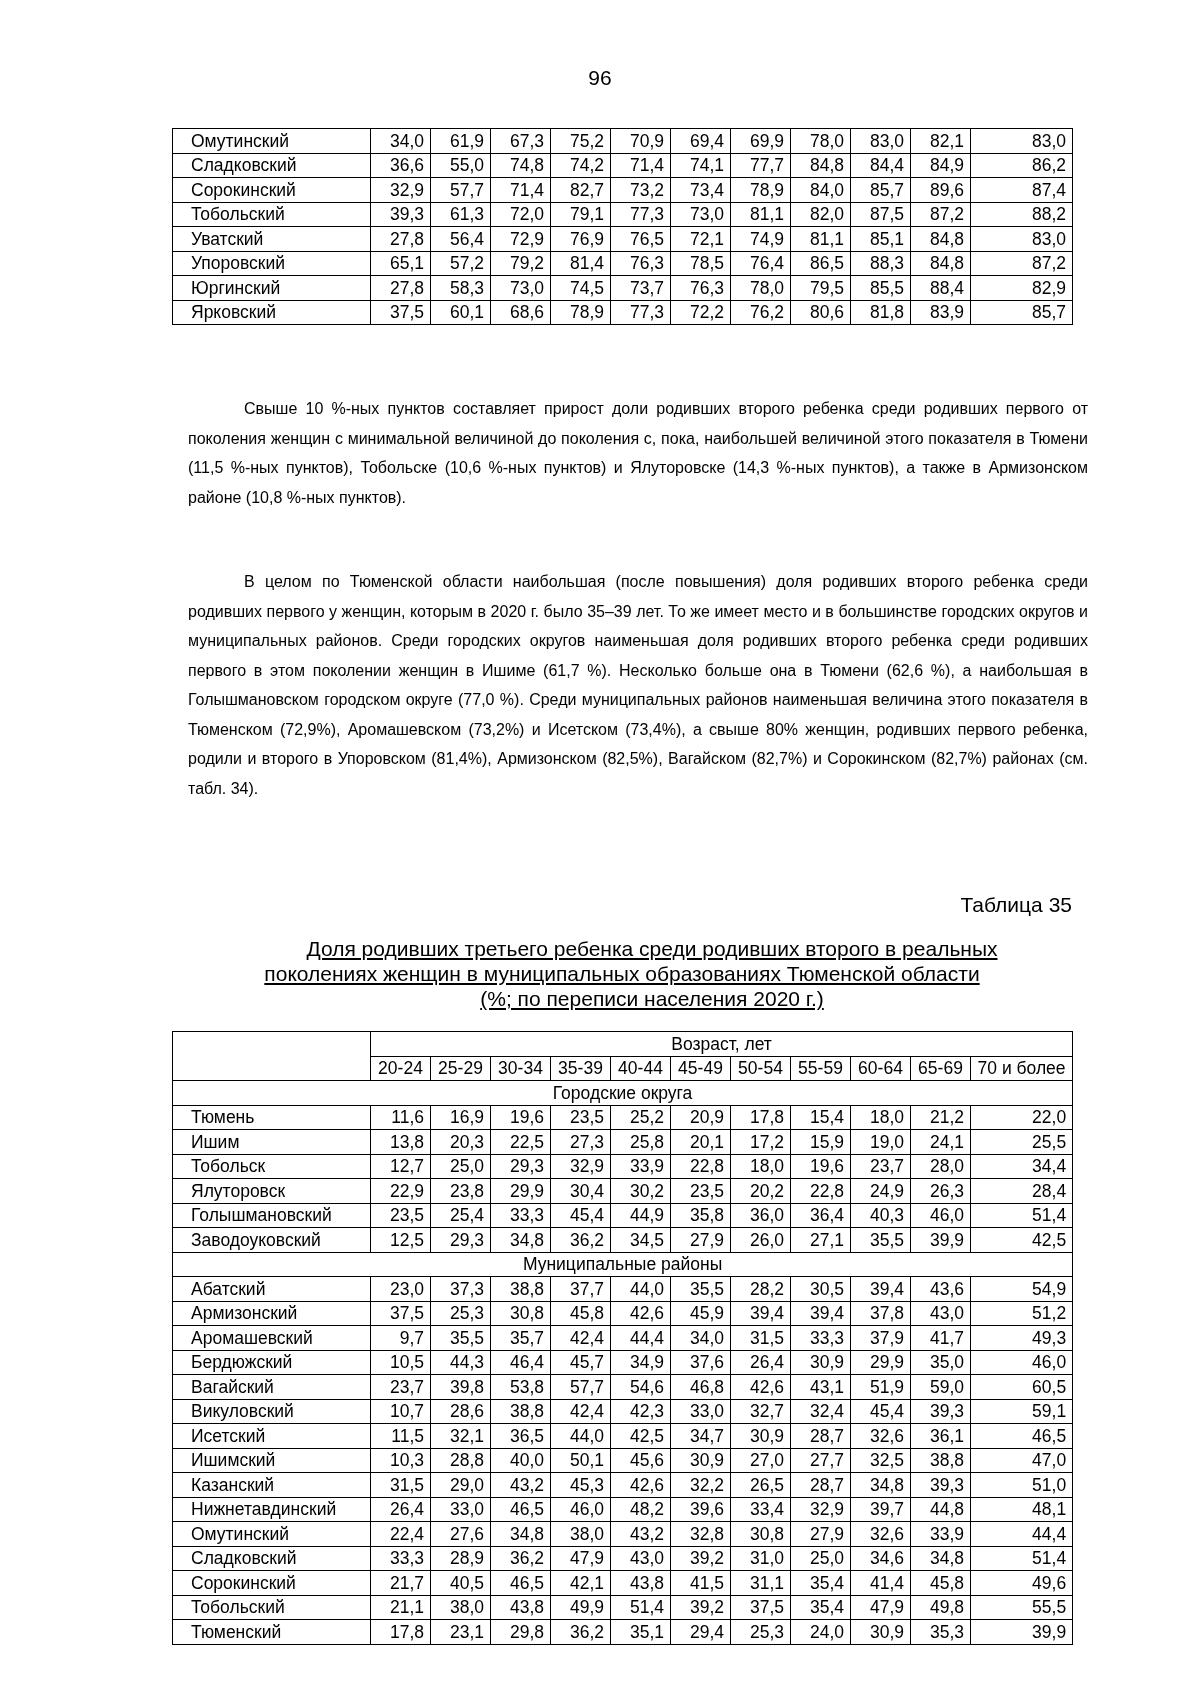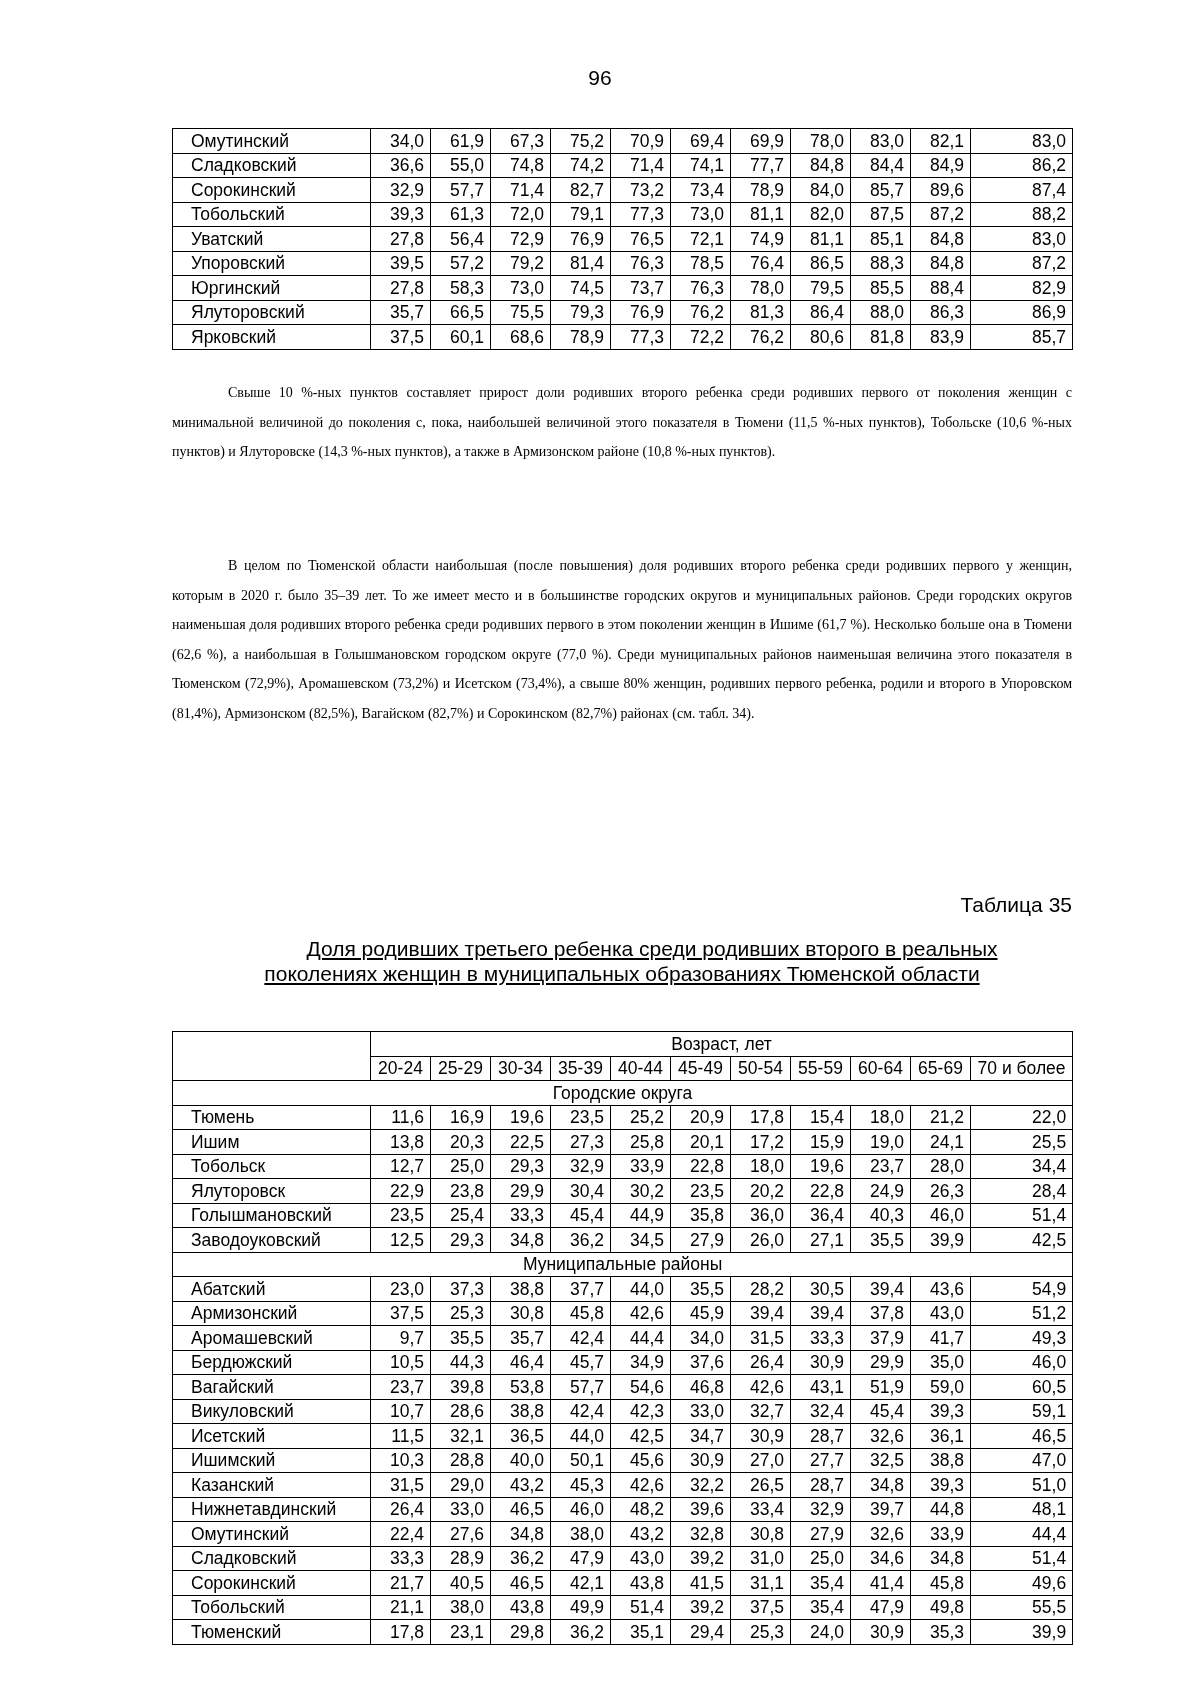--- a/index.html
+++ b/index.html
@@ -6,21 +6,21 @@
   body { width: 1200px; height: 1697px; position: relative; font-family: "Liberation Sans", sans-serif; color: #000; overflow: hidden; }
   .page-number { position: absolute; top: 66px; left: 0; width: 1200px; text-align: center; font-size: 21px; }
   table.data { border-collapse: collapse; position: absolute; left: 172px; width: 900px; table-layout: fixed; font-size: 17.5px; }
   table.data td { border: 1px solid #000; padding: 0 4px; height: 23.5px; line-height: 22px; white-space: nowrap; overflow: hidden; }
   table.data td.name { text-align: left; padding-left: 18px; }
   table.data td.num { text-align: right; padding-right: 6px; }
   table.data td.last { text-align: right; padding-right: 6px; }
   table.data td.center { text-align: center; }
   #t1 { top: 128px; }
   #t2 { top: 1031px; }
-  .para { position: absolute; left: 172px; width: 900px; font-size: 14px; line-height: 29.5px; text-align: justify; margin: 0; font-family: Liberation Serif, serif; }
+  .para { position: absolute; left: 172px; width: 900px; font-size: 16px; line-height: 29.5px; text-align: justify; margin: 16px; }
   .para .indent { display: inline-block; width: 56px; }
   #p1 { top: 378px; }
   #p2 { top: 551px; }
   .table-label { position: absolute; right: 128px; top: 893px; font-size: 21px; }
   .table-title { position: absolute; left: 172px; width: 900px; top: 936px; font-size: 21px; line-height: 25px; text-align: center; }
   .table-title div { margin-left: 60px; text-decoration: underline; }
   .table-title div.l2 { margin-left: 0; }
   .table-title div.l3 { margin-left: 60px; }
 </style>
 </head>
@@ -109,21 +109,21 @@
         <td class="num">76,5</td>
         <td class="num">72,1</td>
         <td class="num">74,9</td>
         <td class="num">81,1</td>
         <td class="num">85,1</td>
         <td class="num">84,8</td>
         <td class="last">83,0</td>
       </tr>
       <tr>
         <td class="name">Упоровский</td>
-        <td class="num">39,5</td>
+        <td class="num">65,1</td>
         <td class="num">57,2</td>
         <td class="num">79,2</td>
         <td class="num">81,4</td>
         <td class="num">76,3</td>
         <td class="num">78,5</td>
         <td class="num">76,4</td>
         <td class="num">86,5</td>
         <td class="num">88,3</td>
         <td class="num">84,8</td>
         <td class="last">87,2</td>
@@ -136,34 +136,20 @@
         <td class="num">74,5</td>
         <td class="num">73,7</td>
         <td class="num">76,3</td>
         <td class="num">78,0</td>
         <td class="num">79,5</td>
         <td class="num">85,5</td>
         <td class="num">88,4</td>
         <td class="last">82,9</td>
       </tr>
       <tr>
-        <td class="name">Ялуторовский</td>
-        <td class="num">35,7</td>
-        <td class="num">66,5</td>
-        <td class="num">75,5</td>
-        <td class="num">79,3</td>
-        <td class="num">76,9</td>
-        <td class="num">76,2</td>
-        <td class="num">81,3</td>
-        <td class="num">86,4</td>
-        <td class="num">88,0</td>
-        <td class="num">86,3</td>
-        <td class="last">86,9</td>
-      </tr>
-      <tr>
         <td class="name">Ярковский</td>
         <td class="num">37,5</td>
         <td class="num">60,1</td>
         <td class="num">68,6</td>
         <td class="num">78,9</td>
         <td class="num">77,3</td>
         <td class="num">72,2</td>
         <td class="num">76,2</td>
         <td class="num">80,6</td>
         <td class="num">81,8</td>
@@ -175,20 +161,21 @@
 
 <p class="para" id="p1"><span class="indent"></span><span>Свыше 10 %-ных пунктов составляет прирост доли родивших второго ребенка среди родивших первого от поколения женщин с минимальной величиной до поколения с, пока, наибольшей величиной этого показателя в Тюмени (11,5 %-ных пунктов), Тобольске (10,6 %-ных пунктов) и Ялуторовске (14,3 %-ных пунктов), а также в Армизонском районе (10,8 %-ных пунктов).</span></p>
 
 <p class="para" id="p2"><span class="indent"></span><span>В целом по Тюменской области наибольшая (после повышения) доля родивших второго ребенка среди родивших первого у женщин, которым в 2020 г. было 35–39 лет. То же имеет место и в большинстве городских округов и муниципальных районов. Среди городских округов наименьшая доля родивших второго ребенка среди родивших первого в этом поколении женщин в Ишиме (61,7 %). Несколько больше она в Тюмени (62,6 %), а наибольшая в Голышмановском городском округе (77,0 %). Среди муниципальных районов наименьшая величина этого показателя в Тюменском (72,9%), Аромашевском (73,2%) и Исетском (73,4%), а свыше 80% женщин, родивших первого ребенка, родили и второго в Упоровском (81,4%), Армизонском (82,5%), Вагайском (82,7%) и Сорокинском (82,7%) районах (см. табл. 34).</span></p>
 
 <div class="table-label">Таблица 35</div>
 
 <div class="table-title">
   <div>Доля родивших третьего ребенка среди родивших второго в реальных</div>
   <div class="l2">поколениях женщин в муниципальных образованиях Тюменской области</div>
+  <div class="l3">(%; по переписи населения 2020 г.)</div>
 </div>
 
 <table class="data" id="t2">
   <colgroup>
     <col style="width:198px">
     <col style="width:60px">
       <col style="width:60px">
       <col style="width:60px">
       <col style="width:60px">
       <col style="width:60px">

